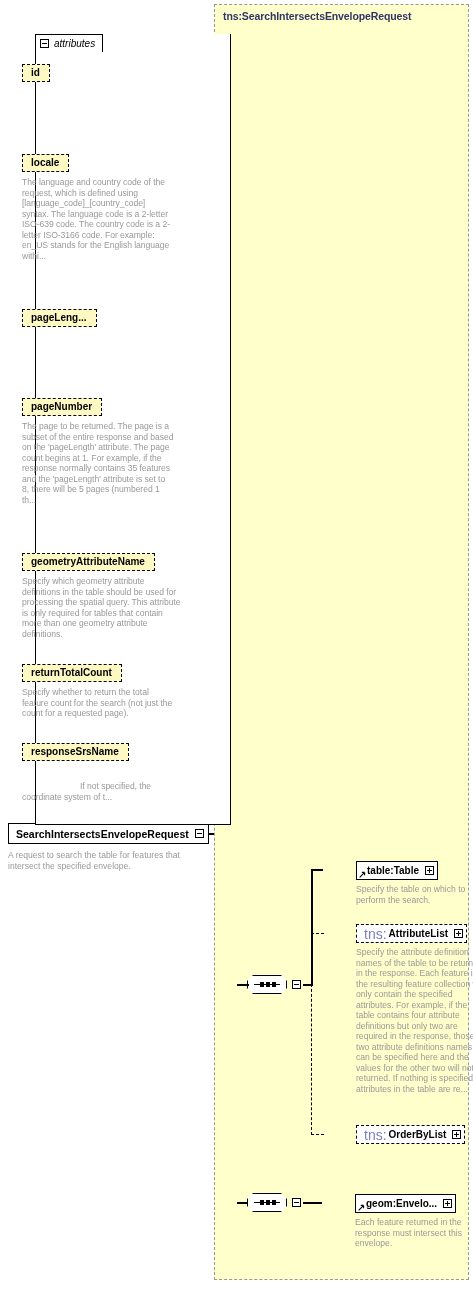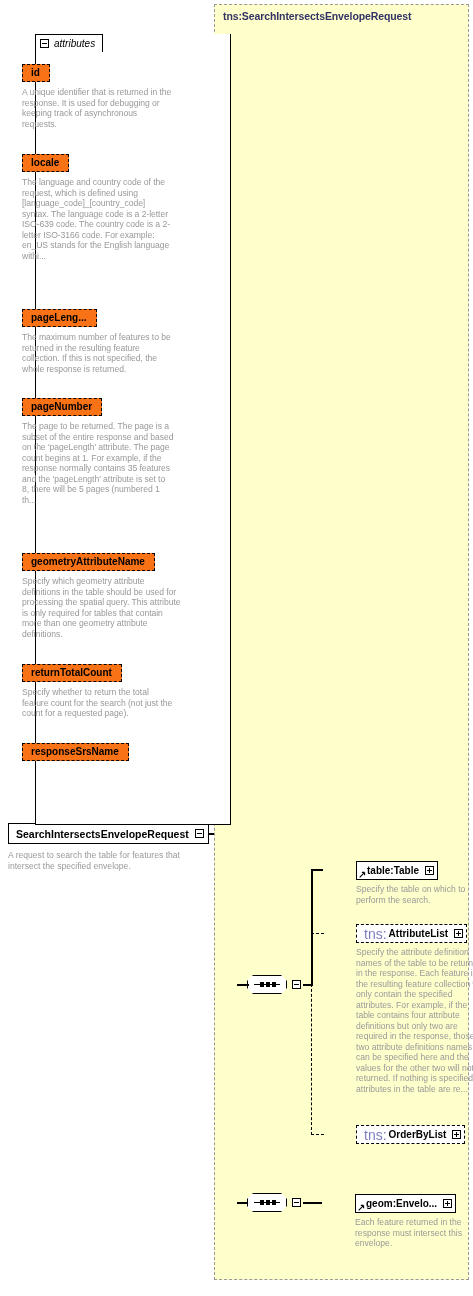--- a/index.html
+++ b/index.html
@@ -81,21 +81,21 @@
 
   
   .attr {
     position: absolute;
     left: 22px;
   }
   .attr-chip {
     display: inline-block;
     position: relative;
     border: 1.4px dashed #000;
-    background: #f97316;
+    background: #fef9c3;
     padding: 2px 9px 2px 8px;
     font-size: 10px;
     font-weight: bold;
     color: #000;
     white-space: nowrap;
     line-height: 12px;
   }
   .attr-chip::after {
     content: "";
     position: absolute;
@@ -265,50 +265,51 @@
 </div>
 
 <div id="attributes-box"></div>
 <div id="attributes-tab">
   <span class="toggle-box"></span>
   <span class="lbl">attributes</span>
 </div>
 
 <div class="attr" style="top:62px;">
   <span class="attr-chip">id</span>
-  <div class="attr-doc">A unique identifier that is returned in the response. It is used for debugging or keeping track of asynchronous requests.</div>
 </div>
 
 <div class="attr" style="top:152px;">
   <span class="attr-chip">locale</span>
   <div class="attr-doc">The language and country code of the request, which is defined using [language_code]_[country_code] syntax. The language code is a 2-letter ISO-639 code. The country code is a 2-letter ISO-3166 code. For example: en_US stands for the English language withi...</div>
 </div>
 
 <div class="attr" style="top:307px;">
   <span class="attr-chip">pageLeng...</span>
-  <div class="attr-doc">The maximum number of features to be returned in the resulting feature collection. If this is not specified, the whole response is returned.</div>
 </div>
 
 <div class="attr" style="top:396px;">
   <span class="attr-chip">pageNumber</span>
   <div class="attr-doc">The page to be returned. The page is a subset of the entire response and based on the 'pageLength' attribute. The page count begins at 1. For example, if the response normally contains 35 features and the 'pageLength' attribute is set to 8, there will be 5 pages (numbered 1 th...</div>
 </div>
 
 <div class="attr" style="top:551px;">
   <span class="attr-chip">geometryAttributeName</span>
   <div class="attr-doc wide">Specify which geometry attribute definitions in the table should be used for processing the spatial query. This attribute is only required for tables that contain more than one geometry attribute definitions.</div>
 </div>
 
 <div class="attr" style="top:662px;">
   <span class="attr-chip">returnTotalCount</span>
   <div class="attr-doc">Specify whether to return the total feature count for the search (not just the count for a requested page).</div>
 </div>
 
 <div class="attr" style="top:741px;">
   <span class="attr-chip">responseSrsName</span>
+  <div class="attr-doc" style="margin-top:20px; width:162px;">
+    <span class="indent">If not specified, the coordinate system of t...</span>
+  </div>
 </div>
 
 <div class="seq" style="left:247px; top:975px;">
   <span class="seq-shadow"></span>
   <span class="seq-oct">
     <span class="dots">
         <i></i>
         <i></i>
         <i></i>
       </span>

